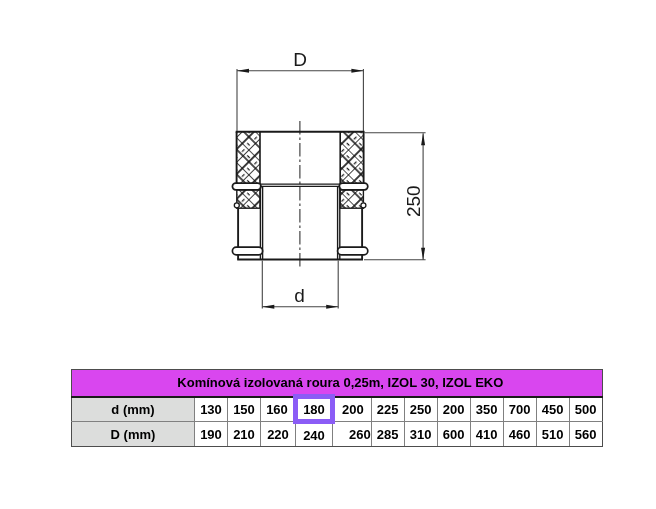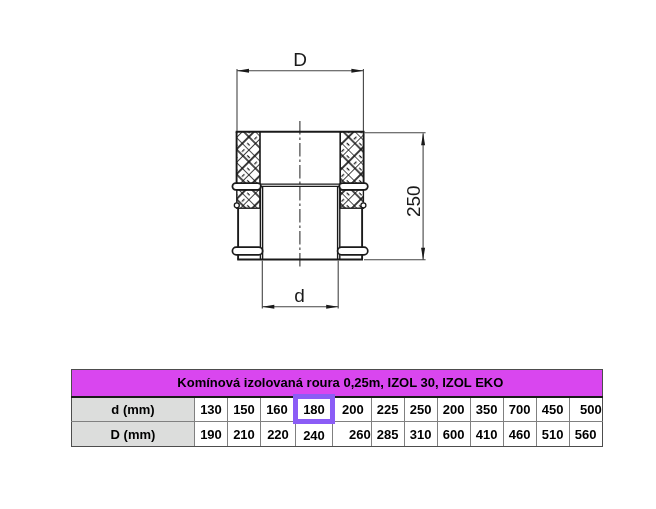--- a/index.html
+++ b/index.html
@@ -114,21 +114,21 @@
     <td style="width:32px;border:1px solid #808080;">150</td>
     <td style="width:32px;border:1px solid #808080;">160</td>
     <td style="width:32px;border:5px solid #8b5cf6;">180</td>
     <td style="width:32px;border:1px solid #808080;">200</td>
     <td style="width:32px;border:1px solid #808080;">225</td>
     <td style="width:32px;border:1px solid #808080;">250</td>
     <td style="width:32px;border:1px solid #808080;">200</td>
     <td style="width:32px;border:1px solid #808080;">350</td>
     <td style="width:32px;border:1px solid #808080;">700</td>
     <td style="width:32px;border:1px solid #808080;">450</td>
-    <td style="width:32px;border:1px solid #808080;border-right:1px solid #4d4d4d;text-align:right;">500</td>
+    <td style="width:32px;border:1px solid #808080;border-right:1px solid #4d4d4d;">500</td>
   </tr>
 
   <tr style="height:25px;font-size:13px;font-weight:bold;">
     <td style="background:#dcdddc;border:1px solid #808080;border-left:1px solid #4d4d4d;border-bottom:1px solid #4d4d4d;">D (mm)</td>
     <td style="border:1px solid #808080;border-bottom:1px solid #4d4d4d;">190</td>
     <td style="border:1px solid #808080;border-bottom:1px solid #4d4d4d;">210</td>
     <td style="border:1px solid #808080;border-bottom:1px solid #4d4d4d;">220</td>
     <td style="border:1px solid #808080;border-bottom:1px solid #4d4d4d;margin-top:8px;">240</td>
     <td style="border:1px solid #808080;border-bottom:1px solid #4d4d4d;padding-left:16px;">260</td>
     <td style="border:1px solid #808080;border-bottom:1px solid #4d4d4d;">285</td>

